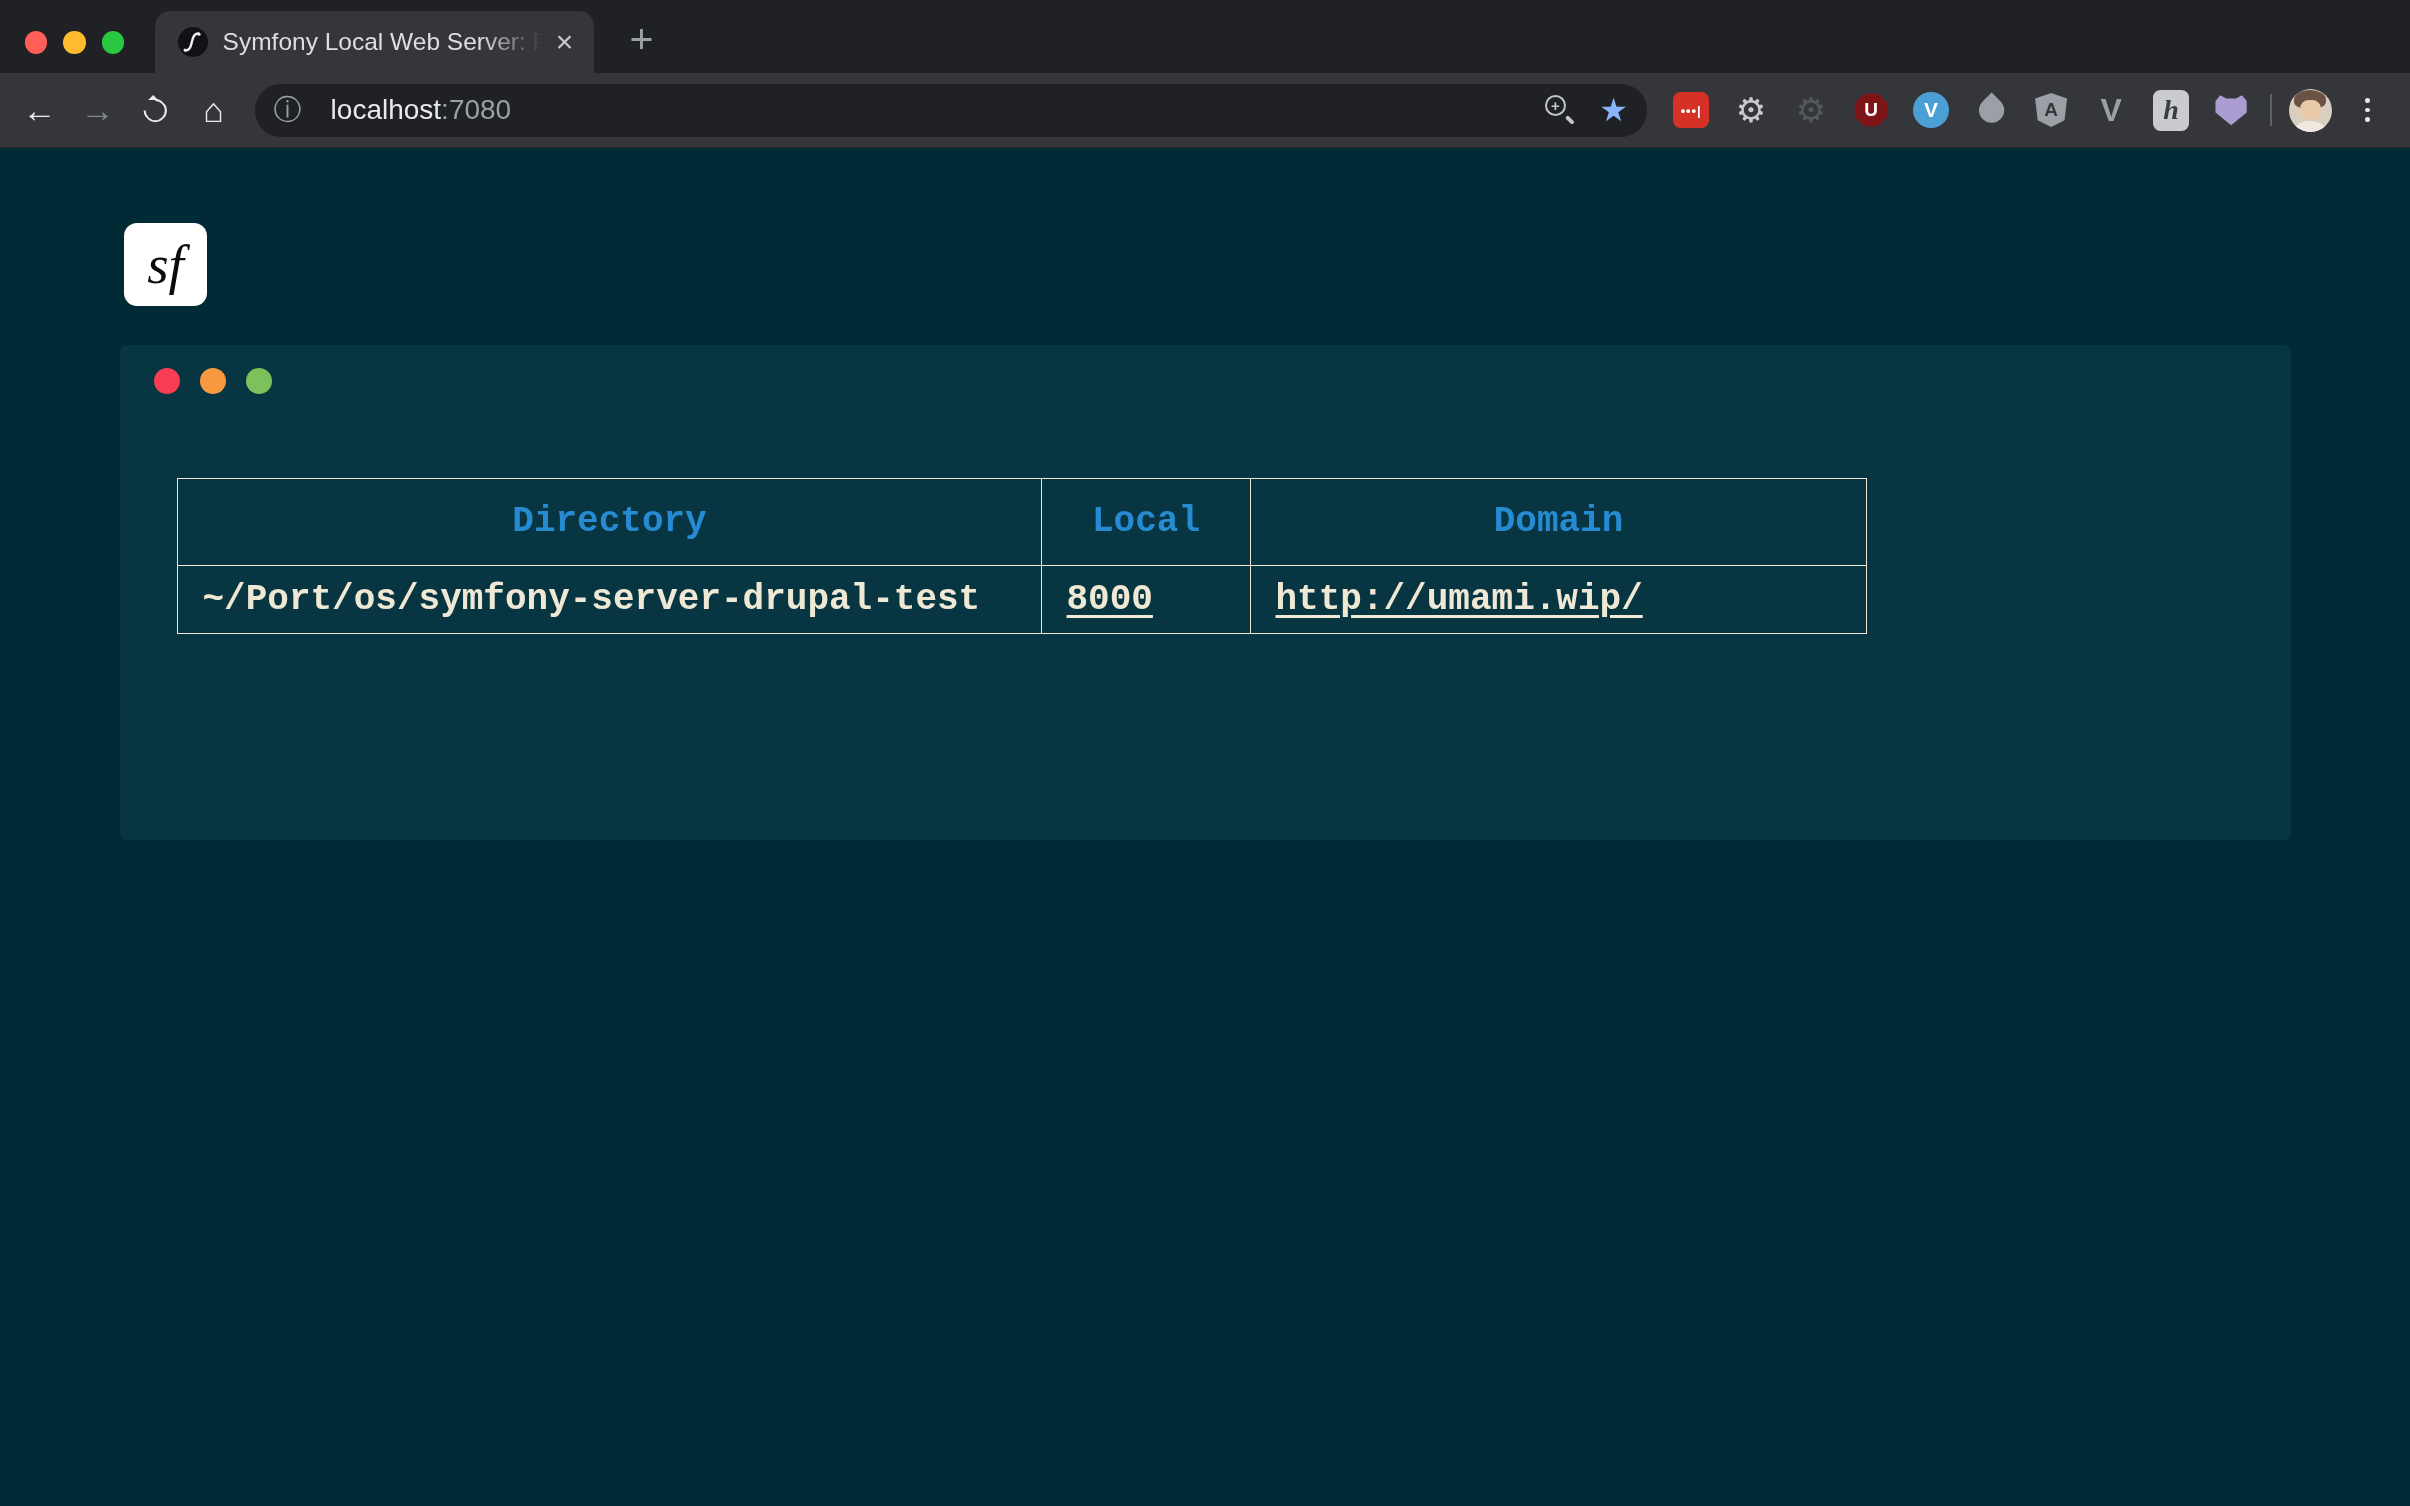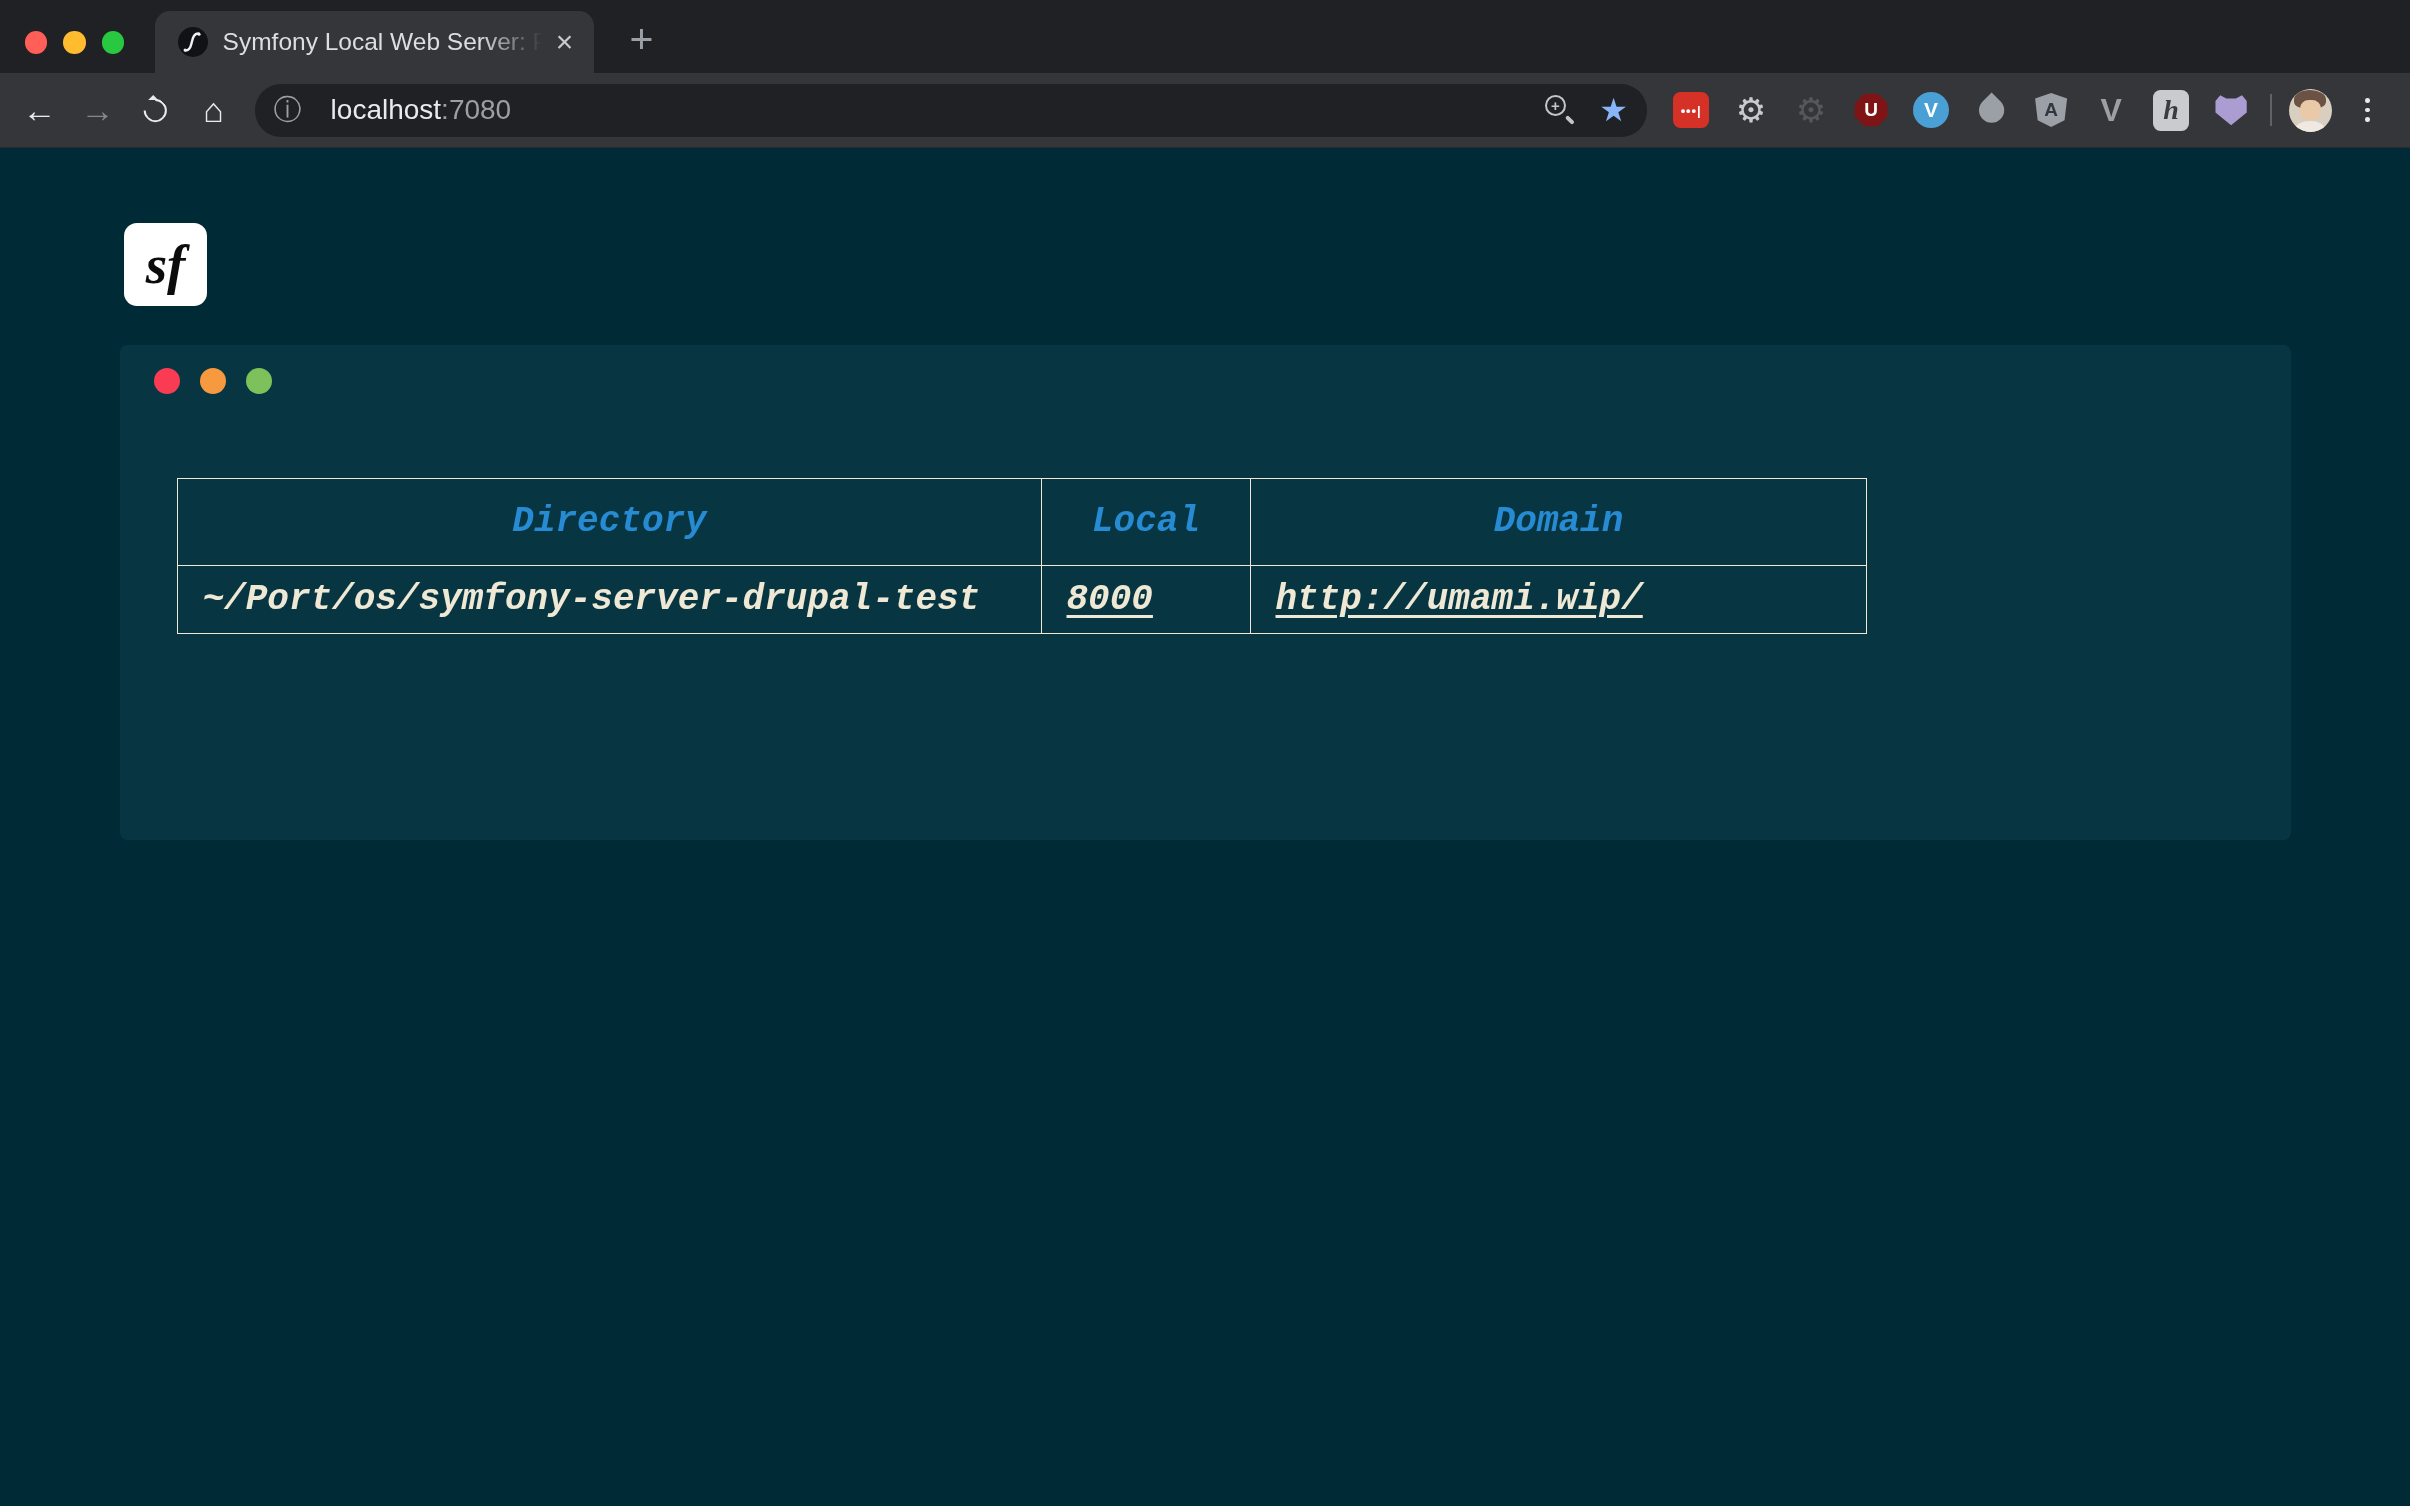--- a/index.html
+++ b/index.html
@@ -90,37 +90,37 @@
                   background:#efe9e2; border-radius:50% 50% 0 0; }
   .kebab { margin-left:17px; display:flex; flex-direction:column; gap:4.7px; align-items:center;
            width:38px; }
   .kebab i { width:4.7px; height:4.7px; border-radius:50%; background:#e8eaed; }
 
   
   .page { height:1356px; background:#002b36; }
   .page-header { display:flex; align-items:center; padding:75px 0 0 124px; }
   .sf-logo { width:83px; height:83px; background:#ffffff; border-radius:13px;
              display:flex; align-items:center; justify-content:center;
-             font-family:"Liberation Serif", serif; font-style:italic; font-weight:bold;
+             font-family:"Liberation Serif", serif; font-style:italic; font-weight:normal;
              font-size:55px; color:#0c0c0c; }
   .page-title { margin-left:24.5px; color:#f5f7f7; font-size:58px; font-weight:400;
                 letter-spacing:0.5px; }
 
   .panel { margin:39px 0 0 120px; width:2171px; height:495px; background:#073642;
            border-radius:7.5px; }
   .panel-lights { display:flex; gap:20px; padding:22.6px 0 0 34px; }
   .panel-light { width:26px; height:26px; border-radius:50%; }
   .pl-red    { background:#f93b53; }
   .pl-orange { background:#f7993e; }
   .pl-green  { background:#7cc15b; }
 
   table.servers { margin:84px 0 0 57px; border-collapse:collapse; table-layout:fixed;
                   width:1689px;
                   font-family:"Liberation Mono","DejaVu Sans Mono", monospace;
-                  font-weight:bold; font-size:36px;font-style:italic; }
+                  font-weight:bold; font-size:36px; }
   table.servers, table.servers th { border:1.9px solid #eee8d5; }
   table.servers th { color:#268bd2; text-align:center; padding:22.6px 15px; font-weight:bold; }
   table.servers td { border-left:1.9px solid #eee8d5; border-right:1.9px solid #eee8d5;
                      padding:13px 24.5px; color:#eee8d5; line-height:41px; white-space:nowrap; }
   .col-dir { width:864px; } .col-port { width:209px; } .col-domain { width:616px; }
   td.port-stopped { color:#b58900; }
   a.cream-link { color:#eee8d5; text-decoration:underline; text-decoration-thickness:2.8px;
                  text-underline-offset:5.6px; cursor:pointer; }
 </style>
 </head>

